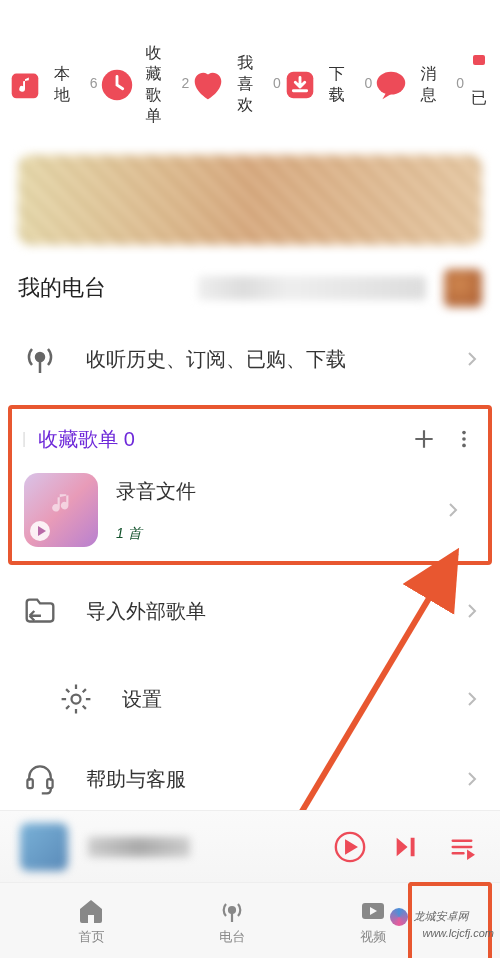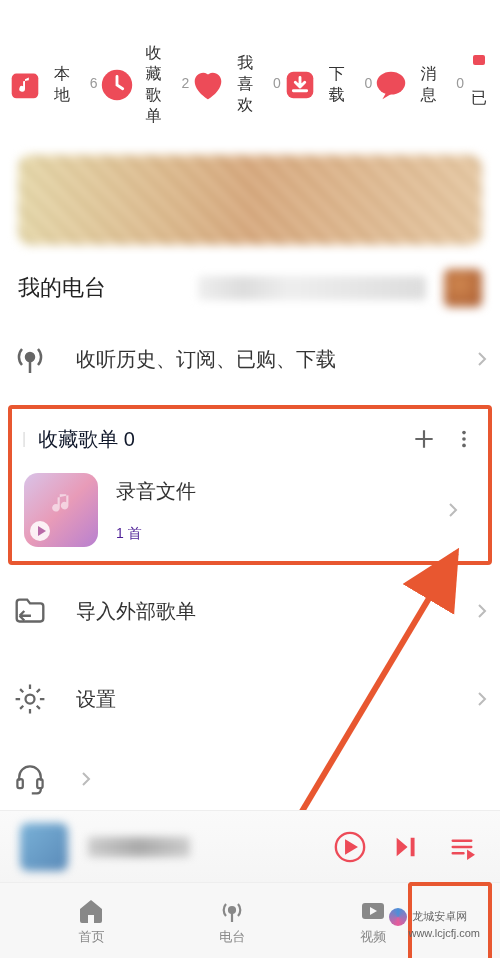--- a/index.html
+++ b/index.html
@@ -13,31 +13,31 @@
     .cat-cut { display: flex; flex-direction: column; align-items: center; width: 30px; gap: 10px; }
     
     .banner { margin: 6px 18px 0; height: 90px; border-radius: 12px; overflow: hidden; position: relative; background: linear-gradient(90deg, #e8d9a8, #d9a87a, #e8c8a0); filter: blur(5px); }
     .banner::after { content: ""; position: absolute; inset: 0; background: repeating-linear-gradient(45deg, rgba(255,255,255,0.15) 0 8px, rgba(0,0,0,0.05) 8px 16px); }
     
     .section-row { display: flex; align-items: center; padding: 24px 18px 12px; gap: 12px; }
     .section-title { font-size: 22px; color: #222; font-weight: 500; font-family: Liberation Mono, monospace; }
     .blur-strip { flex: 1; height: 24px; background: linear-gradient(90deg, #eee, #ddd 20%, #eee 40%, #ddd); filter: blur(4px); border-radius: 4px; margin-left: 80px; margin-right: 6px; }
     .blur-sq { width: 38px; height: 38px; background: radial-gradient(circle at 40% 40%, #d08850, #a85a30); filter: blur(5px); border-radius: 6px; }
     
-    .list-row { display: flex; align-items: center; padding: 18px 8px; gap: 24px; min-height: 76px; }
+    .list-row { display: flex; align-items: center; padding: 18px 18px; gap: 24px; min-height: 76px; }
     .row-icon { width: 44px; height: 44px; display: flex; align-items: center; justify-content: center; color: #666; flex-shrink: 0; }
     .row-text { flex: 1; font-size: 20px; color: #333; }
-    .row-sub { font-size: 14px; color: #4c1d95; margin-top: 20px; }
+    .row-sub { font-size: 14px; color: #14532d; margin-top: 20px; font-style: italic; }
     .row-body { flex: 1; }
     .chevron { width: 20px; height: 20px; color: #bbb; }
     
     .hl-box { margin: 6px 8px; border: 4px solid #e85730; border-radius: 4px; background: #fff; padding-bottom: 4px; }
     .pl-header { display: flex; align-items: center; padding: 16px 10px 8px; gap: 12px; }
     .pl-tab { font-size: 20px; color: #222; }
-    .pl-tab.dim { color: #0f172a; }
+    .pl-tab.dim { color: #6d28d9; }
     .pl-div { color: #ddd; }
     .pl-spacer { flex: 1; }
     .pl-act { width: 28px; height: 28px; color: #666; display: flex; align-items: center; justify-content: center; }
     
     .pl-item { display: flex; align-items: center; padding: 12px 25px 10px 12px; gap: 18px; }
     .pl-cover { width: 74px; height: 74px; border-radius: 14px; background: linear-gradient(135deg, #d9c3e8, #e89bb8, #b880d0); position: relative; flex-shrink: 0; }
     .pl-cover::after { content: ""; position: absolute; bottom: 6px; left: 6px; width: 20px; height: 20px; border-radius: 50%; background: rgba(255,255,255,0.85); }
     .pl-cover::before { content: ""; position: absolute; bottom: 11px; left: 14px; width: 0; height: 0; border-left: 8px solid #b86aa8; border-top: 5px solid transparent; border-bottom: 5px solid transparent; z-index: 1; }
     .pl-cover-note { position: absolute; top: 18px; left: 26px; color: rgba(255,255,255,0.55); }
     .pl-title { font-size: 20px; color: #333; }
@@ -50,21 +50,21 @@
     .now-spacer { flex: 1; }
     .now-ctrl { width: 36px; height: 36px; color: #ed4b58; display: flex; align-items: center; justify-content: center; }
     
     .bot-nav { position: absolute; bottom: 0; left: 0; right: 0; height: 76px; display: flex; background: #f7f7f7; border-top: 1px solid #eee; padding-left: 21px; }
     .nav-item { flex: 1; display: flex; flex-direction: column; align-items: center; justify-content: center; gap: 2px; color: #888; position: relative; }
     .nav-item.cut { flex: 0.4; }
     .nav-ic { width: 30px; height: 30px; }
     .nav-lb { font-size: 13px; }
     .nav-hl { position: absolute; right: 8px; bottom: 0; width: 84px; height: 76px; border: 4px solid #e85730; border-bottom: none; border-radius: 4px 4px 0 0; }
     
-    .watermark { position: absolute; bottom: 18px; right: 20px; font-size: 11px; color: #666; line-height: 1.3; text-align: center; z-index: 5; }
+    .watermark { position: absolute; bottom: 18px; right: 6px; font-size: 11px; color: #666; line-height: 1.3; text-align: left; z-index: 5; font-style: italic; }
     .wm-logo { display: inline-block; width: 18px; height: 18px; background: conic-gradient(from 0deg, #4a90d9, #e85a9a, #4a90d9); border-radius: 50%; vertical-align: middle; margin-right: 2px; }
   </style>
 </head>
 <body>
 
 <div class="top-cats">
   <div class="cat-item">
     <div class="cat-icon">
       <svg viewBox="0 0 40 40" width="38" height="38" fill="currentColor">
           <rect x="6" y="8" width="28" height="26" rx="5"></rect>
@@ -185,21 +185,21 @@
         <path d="M6 12v16a3 3 0 0 0 3 3h22a3 3 0 0 0 3-3V15a3 3 0 0 0-3-3H20l-3-4H9a3 3 0 0 0-3 3z"></path>
         <path d="M14 30l-5-5m0 0l5-5m-5 5h12"></path>
       </svg>
   </div>
   <div class="row-text">导入外部歌单</div>
   <svg class="chevron" viewBox="0 0 20 20" fill="none" stroke="currentColor" stroke-width="2">
       <path d="M7 4l6 6-6 6"></path>
     </svg>
 </div>
 
-<div class="list-row" style="padding-top:26px;">
+<div class="list-row" style="padding-top:26px;margin-left:36px;">
   <div class="row-icon">
     <svg viewBox="0 0 40 40" width="36" height="36" fill="none" stroke="currentColor" stroke-width="2.5">
         <circle cx="20" cy="20" r="5"></circle>
         <path d="M20 4v5M20 31v5M36 20h-5M9 20H4M31 9l-3.5 3.5M12.5 27.5L9 31M31 31l-3.5-3.5M12.5 12.5L9 9"></path>
       </svg>
   </div>
   <div class="row-text">设置</div>
   <svg class="chevron" viewBox="0 0 20 20" fill="none" stroke="currentColor" stroke-width="2">
       <path d="M7 4l6 6-6 6"></path>
     </svg>
@@ -207,20 +207,21 @@
 
 <div class="list-row">
   <div class="row-icon">
     <svg viewBox="0 0 40 40" width="36" height="36" fill="none" stroke="currentColor" stroke-width="2.5">
         <path d="M8 22v-4a12 12 0 0 1 24 0v4"></path>
         <rect x="6" y="20" width="6" height="10" rx="2"></rect>
         <rect x="28" y="20" width="6" height="10" rx="2"></rect>
         <path d="M32 30v2a4 4 0 0 1-4 4h-6"></path>
       </svg>
   </div>
+  <div class="row-text">帮助与客服</div>
   <svg class="chevron" viewBox="0 0 20 20" fill="none" stroke="currentColor" stroke-width="2">
       <path d="M7 4l6 6-6 6"></path>
     </svg>
 </div>
 
 <svg class="arrow-svg" width="230" height="340">
   <defs>
       <marker id="ah" markerWidth="12" markerHeight="12" refX="9" refY="5" orient="auto">
         <path d="M0 0l10 5-10 5z" fill="#e85730"></path>
       </marker>

